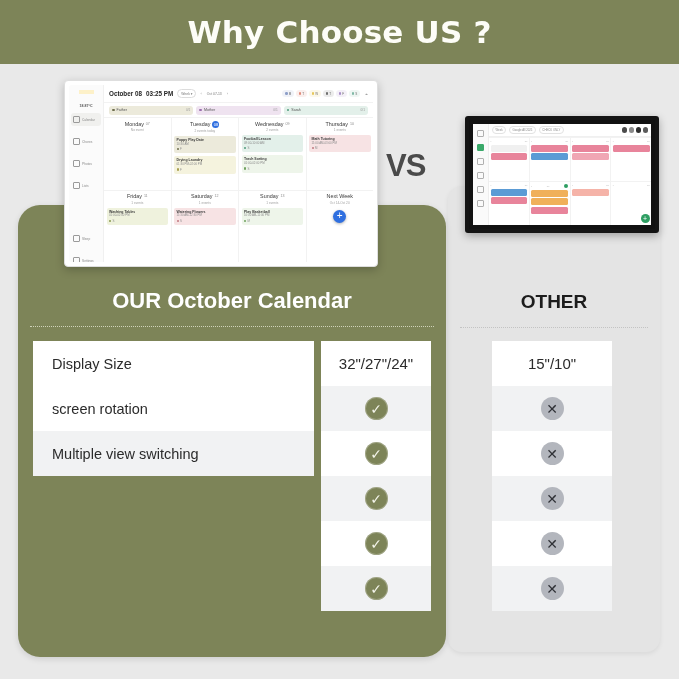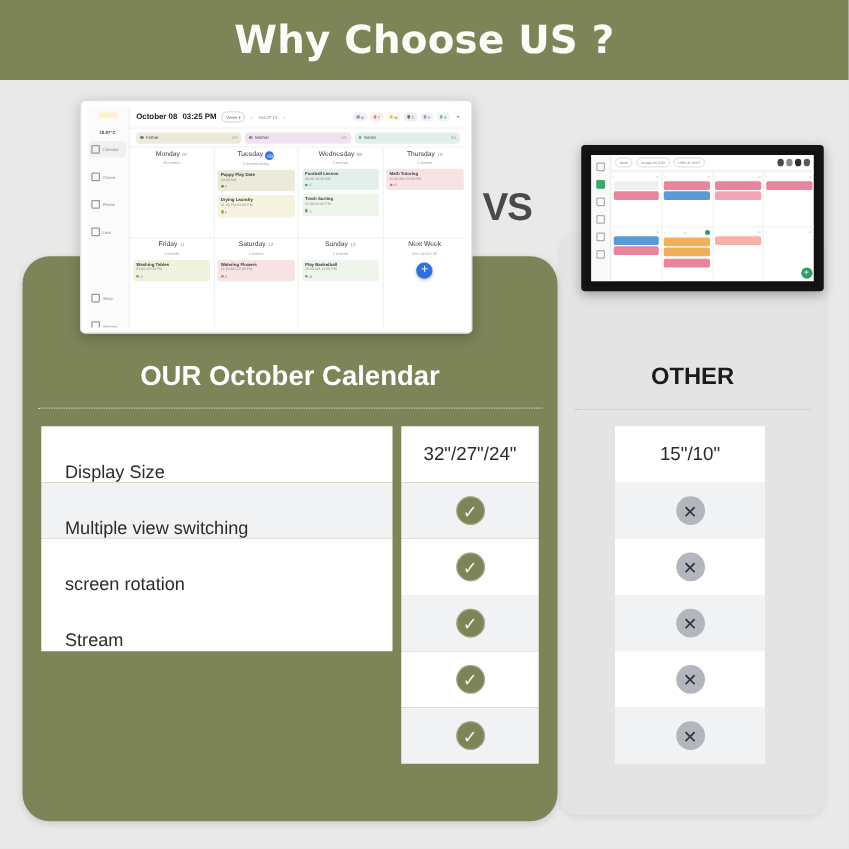--- a/index.html
+++ b/index.html
@@ -69,21 +69,21 @@
   .our-table{
     position:absolute;left:33px;top:341px;width:398px;
     display:flex;
   }
   .our-col-label{width:281px;}
   .our-col-mark{width:110px;margin-left:7px;}
   .row{
     height:45px;display:flex;align-items:center;
     box-sizing:border-box;
   }
-  .row.lbl{padding-left:19px;align-items:flex-end;}
+  .row.lbl{padding-left:19px;}
   .row.mk{justify-content:center;}
   .rw-white{background:#ffffff;}
   .rw-gray{background:#f1f2f3;}
   .row-text{
     font-size:14.5px;color:#2b2b2b;
     font-family:"Liberation Sans", sans-serif;
     white-space:nowrap;
   }
   .row-val{
     font-size:15px;color:#2b2b2b;
@@ -248,28 +248,25 @@
   <div class="our-title">OUR October Calendar</div>
   <div class="our-rule"></div>
   <div class="other-title">OTHER</div>
   <div class="other-rule"></div>
 
   <div class="our-table">
     <div class="our-col-label" id="our-labels">
         <div class="row lbl rw-white">
           <span class="row-text">Display Size</span>
         </div>
+        <div class="row lbl rw-white">
+          <span class="row-text">screen rotation</span>
+        </div>
         <div class="row lbl rw-gray">
           <span class="row-text">Multiple view switching</span>
-        </div>
-        <div class="row lbl rw-white">
-          <span class="row-text">screen rotation</span>
-        </div>
-        <div class="row lbl rw-white">
-          <span class="row-text">Stream</span>
         </div>
       </div>
     <div class="our-col-mark" id="our-marks">
         <div class="row mk rw-white">
           <span class="row-val">32"/27"/24"</span>
         </div>
         <div class="row mk rw-gray">
           <span class="tick">✓</span>
         </div>
         <div class="row mk rw-white">

